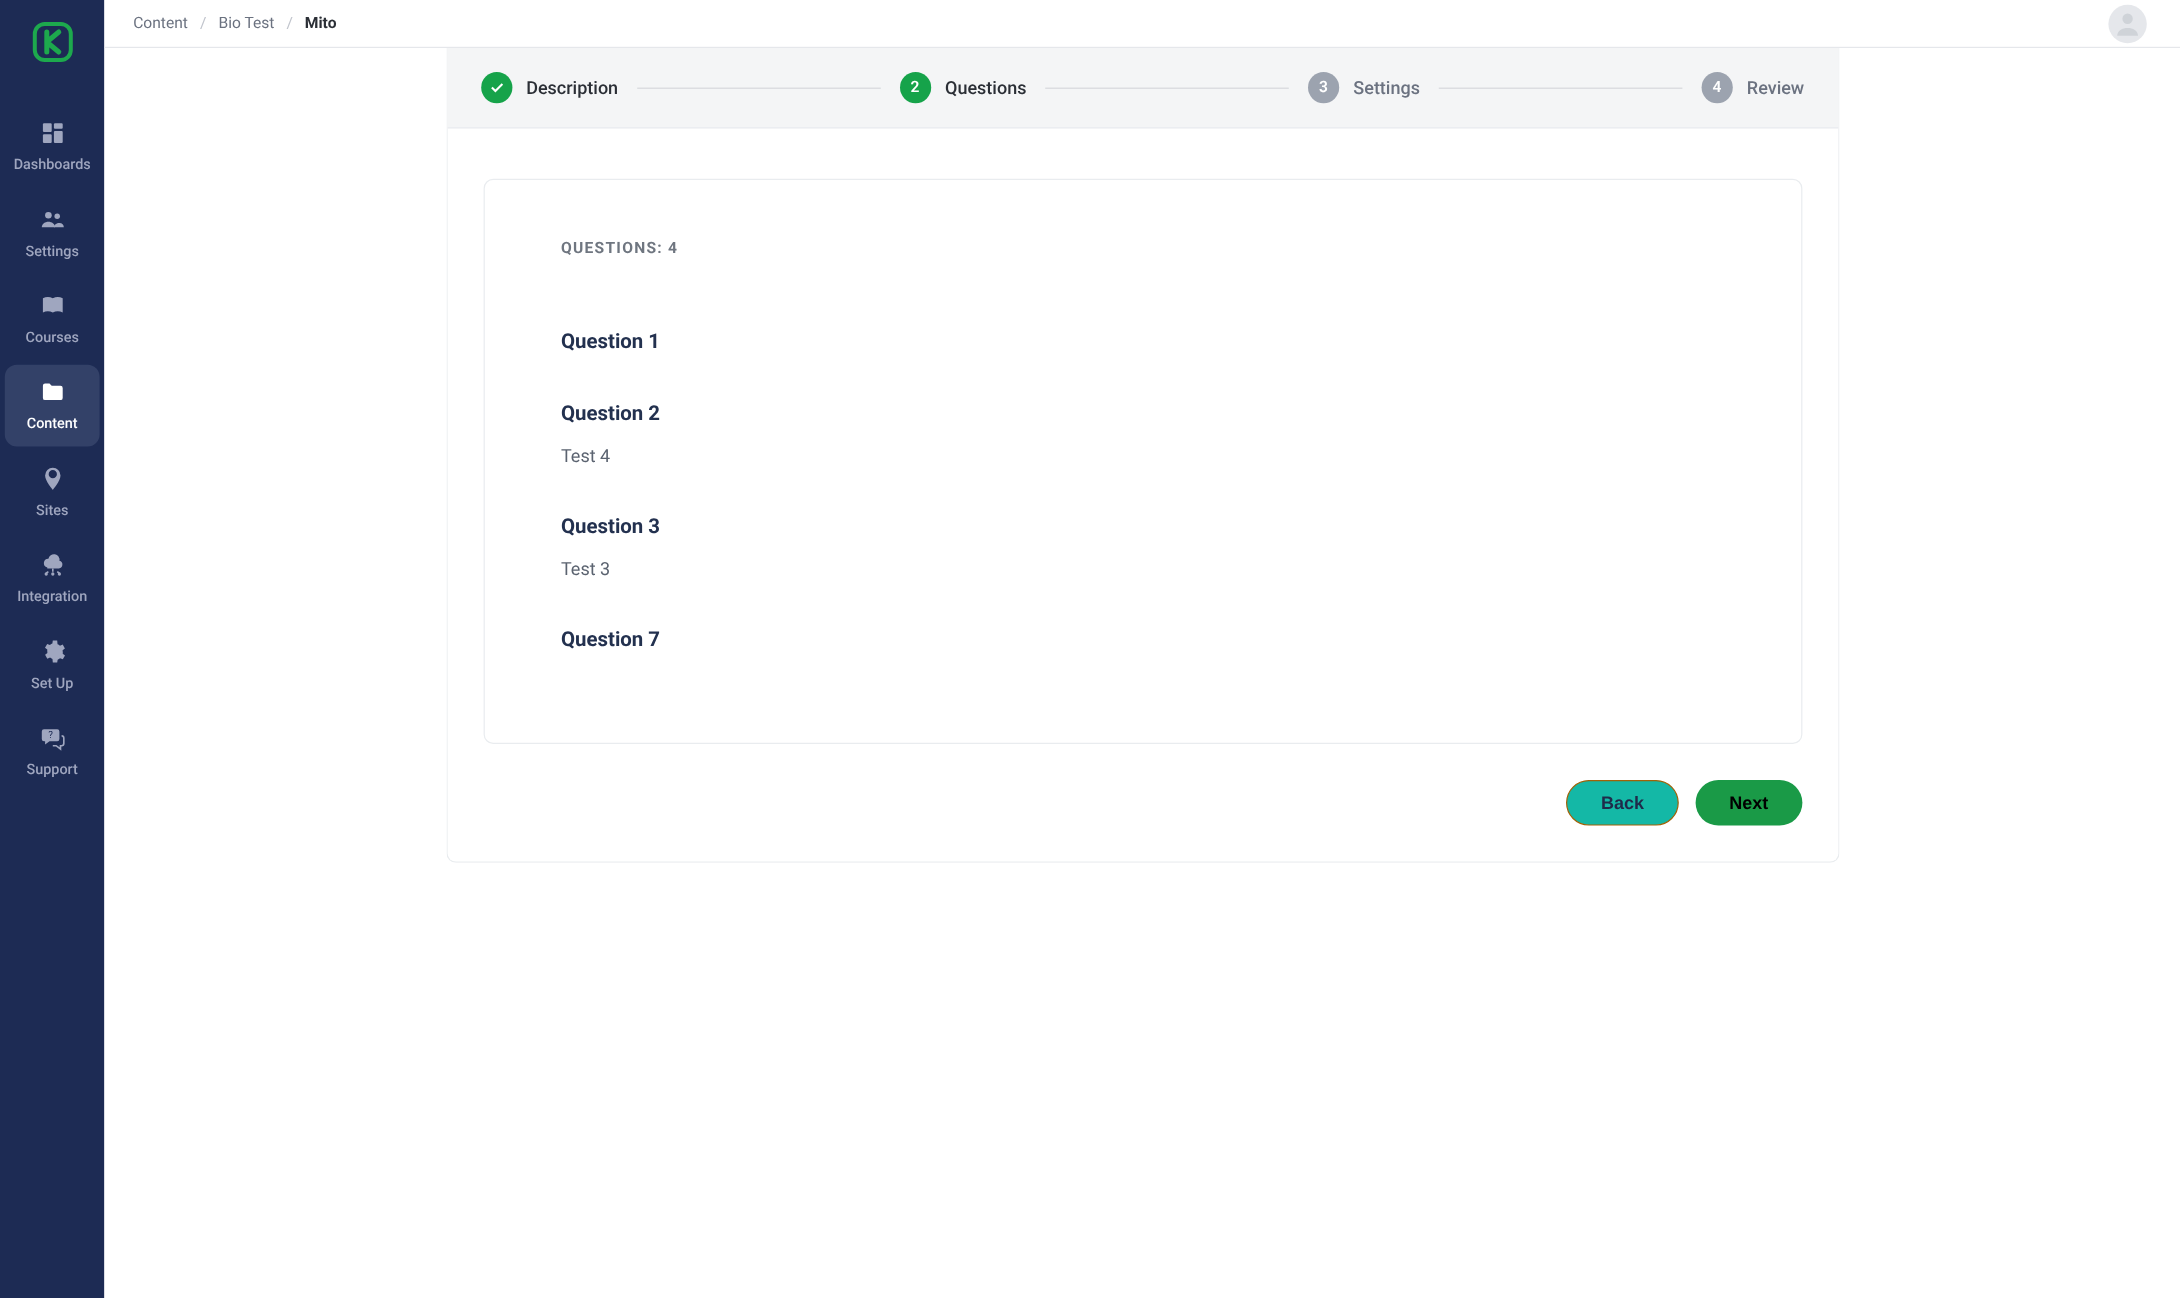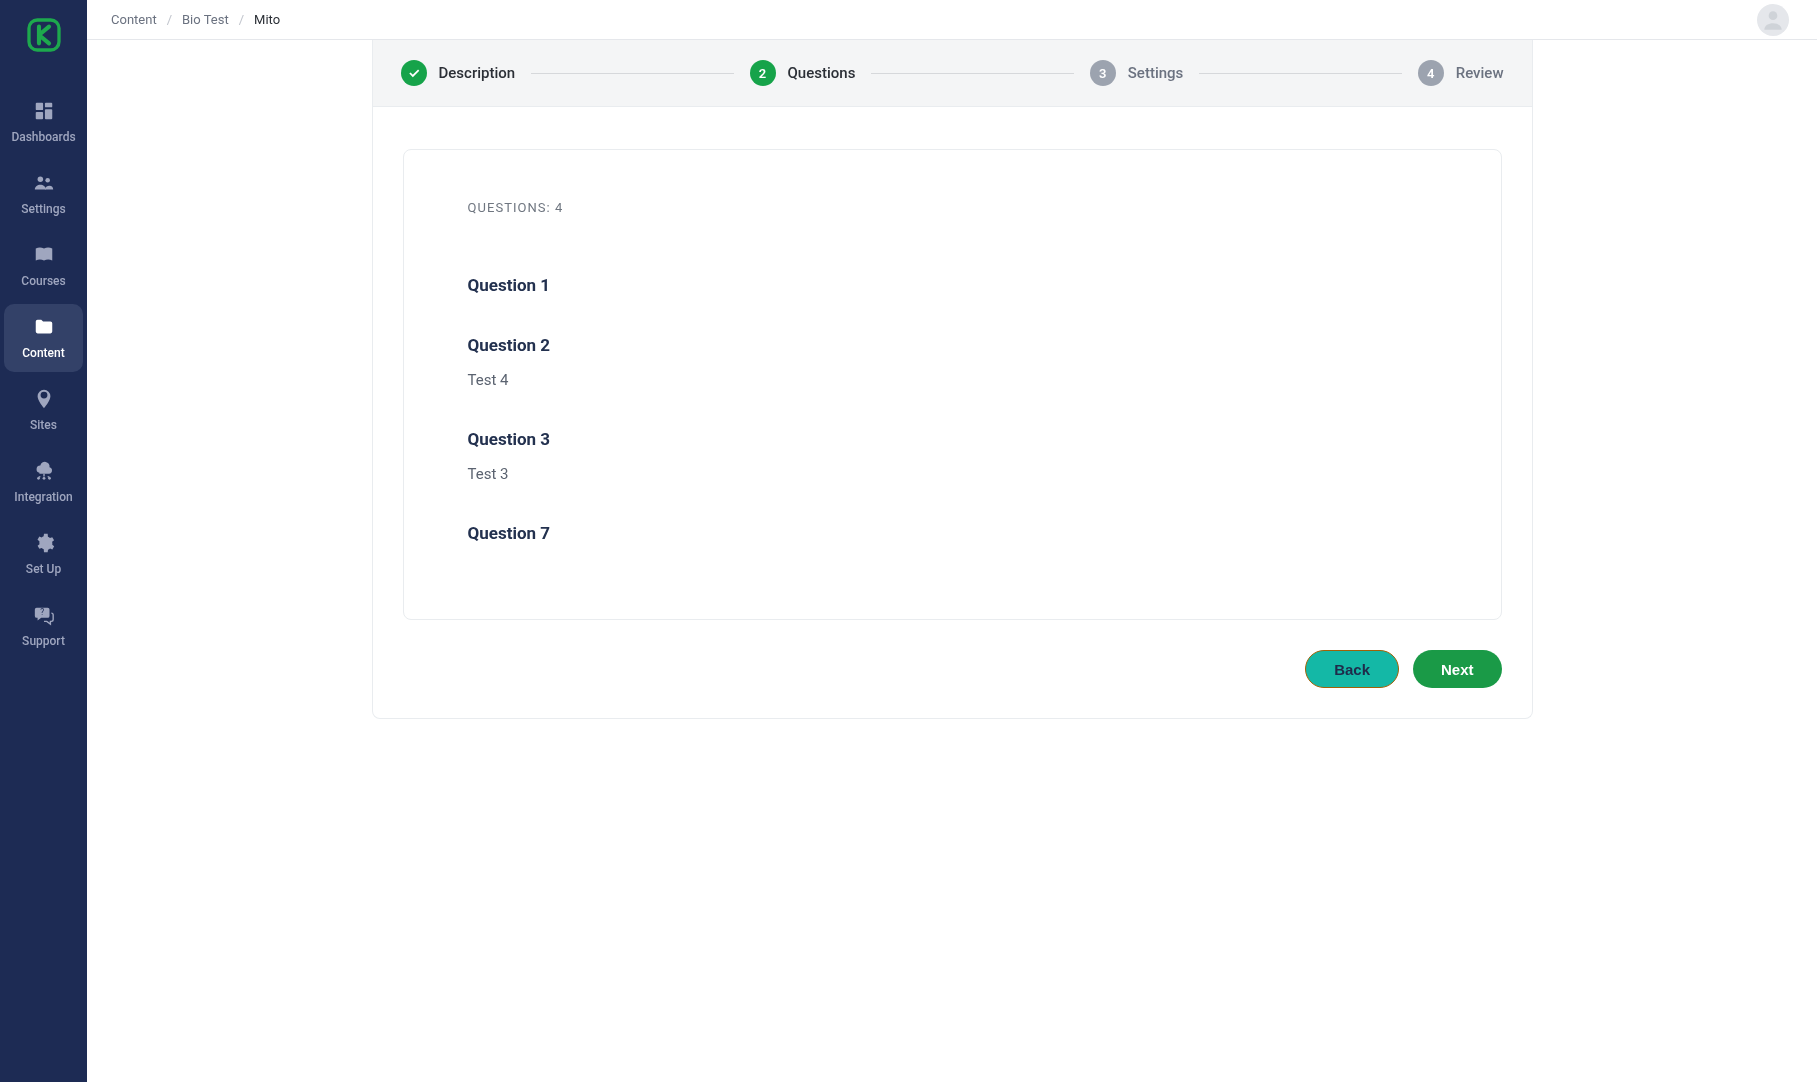--- a/index.html
+++ b/index.html
@@ -86,21 +86,21 @@
     box-sizing:border-box;
     background:#fff;
   }
   .breadcrumb{
     display:flex;align-items:center;gap:10px;
     color: var(--text-muted);
     font-size:13px;
   }
   .breadcrumb .crumb{cursor:pointer;}
   .breadcrumb .sep{color: var(--breadcrumb-sep);}
-  .breadcrumb .crumb.current{color:#2b2f36;font-weight:400;cursor:default;}
+  .breadcrumb .crumb.current{color:#2b2f36;font-weight:700;cursor:default;}
   .avatar{
     width:32px;height:32px;border-radius:50%;
     background:#e5e7eb;
     display:flex;align-items:center;justify-content:center;
   }
   .avatar svg{width:26px;height:26px;fill:#cfd3d8;}
 
   
   .scroll-area{
     position:absolute;
@@ -154,21 +154,21 @@
   
   .qcard{
     border:1px solid var(--card-border);
     border-radius:8px;
     padding: 50px 64px 60px 64px;
   }
   .qcount{
     letter-spacing:0.08em;
     text-transform:uppercase;
     font-size:13px;
-    font-weight:400;
+    font-weight:700;
     color:#6f7680;
     margin-bottom:60px;
   }
   .qitem{margin-bottom:40px;}
   .qitem:last-child{margin-bottom:0;}
   .qtitle{
     font-size:17px;font-weight:700;color:#23314f;margin-bottom:16px;
   }
   .qtext{
     font-size:15px;color:#5b6370;
@@ -185,21 +185,21 @@
     padding:0 28px;
     font-size:15px;font-weight:700;
     display:inline-flex;align-items:center;justify-content:center;
     cursor:pointer;
     box-sizing:border-box;
   }
   .btn-secondary{
     background:#14b8a6;color:#1f2b4a;border:1px solid #a16207;
   }
   .btn-primary{
-    background:#1a9a47;color:#ffffff;border:none;
+    background:#1a9a47;color:#000000;border:none;
   }
 
   
   .scroll-area::-webkit-scrollbar{width:16px;}
   .scroll-area::-webkit-scrollbar-track{background:#f1f1f1;}
   .scroll-area::-webkit-scrollbar-thumb{background:#c1c1c1;border-radius:2px;}
   .scroll-area::-webkit-scrollbar-button{height:16px;background:#f1f1f1;}
 </style>
 </head>
 <body>

